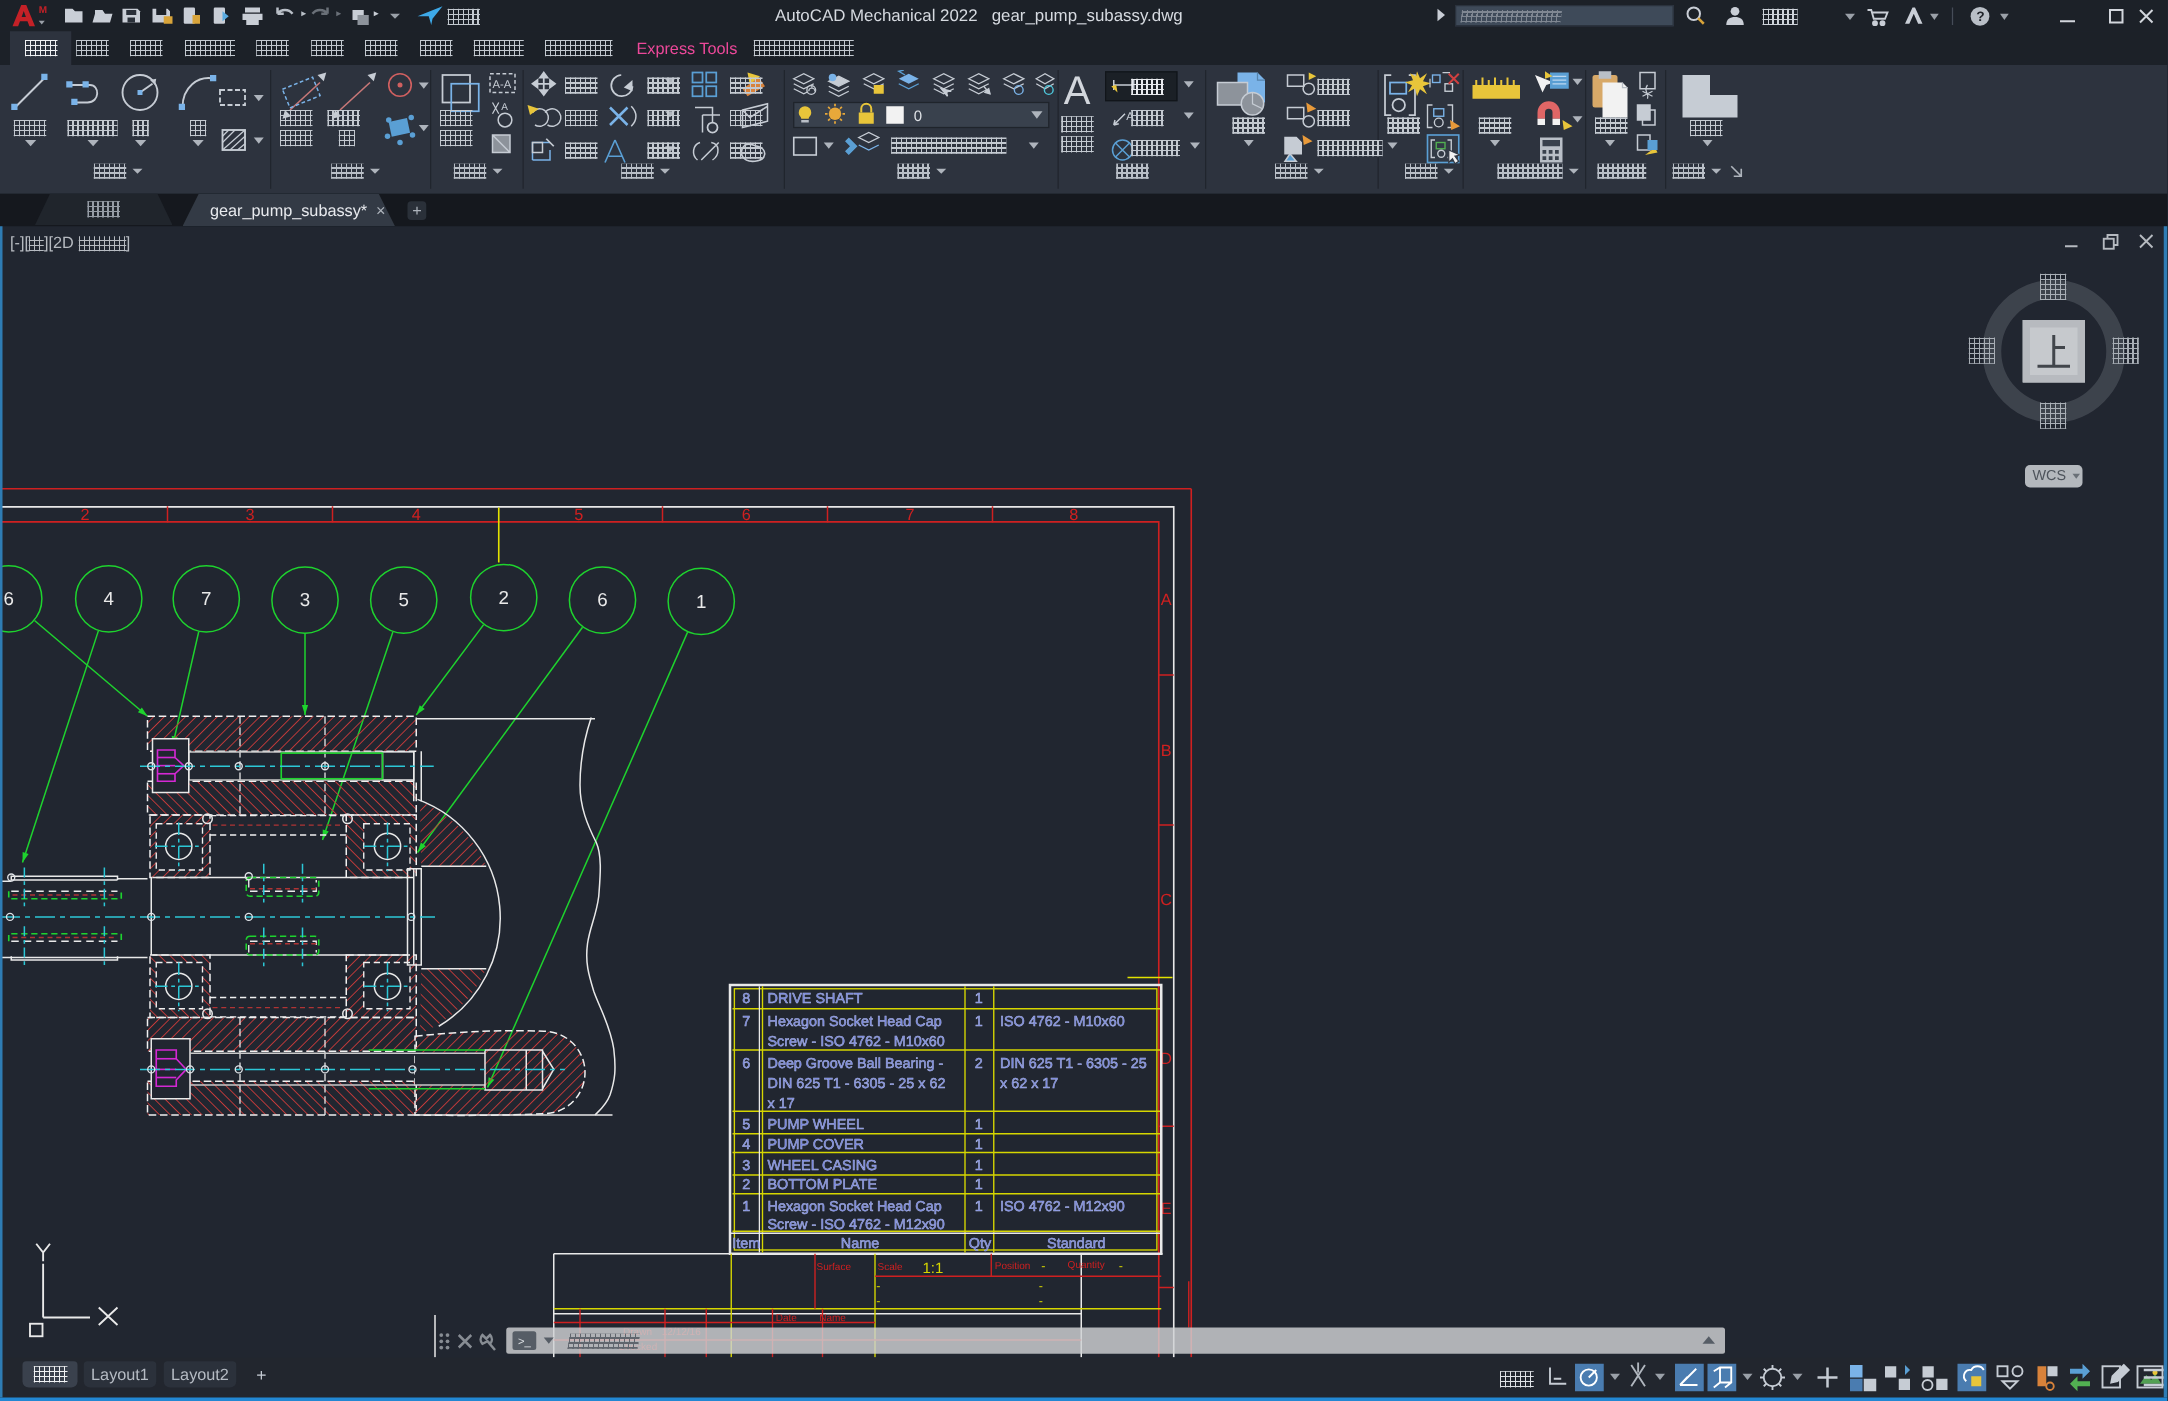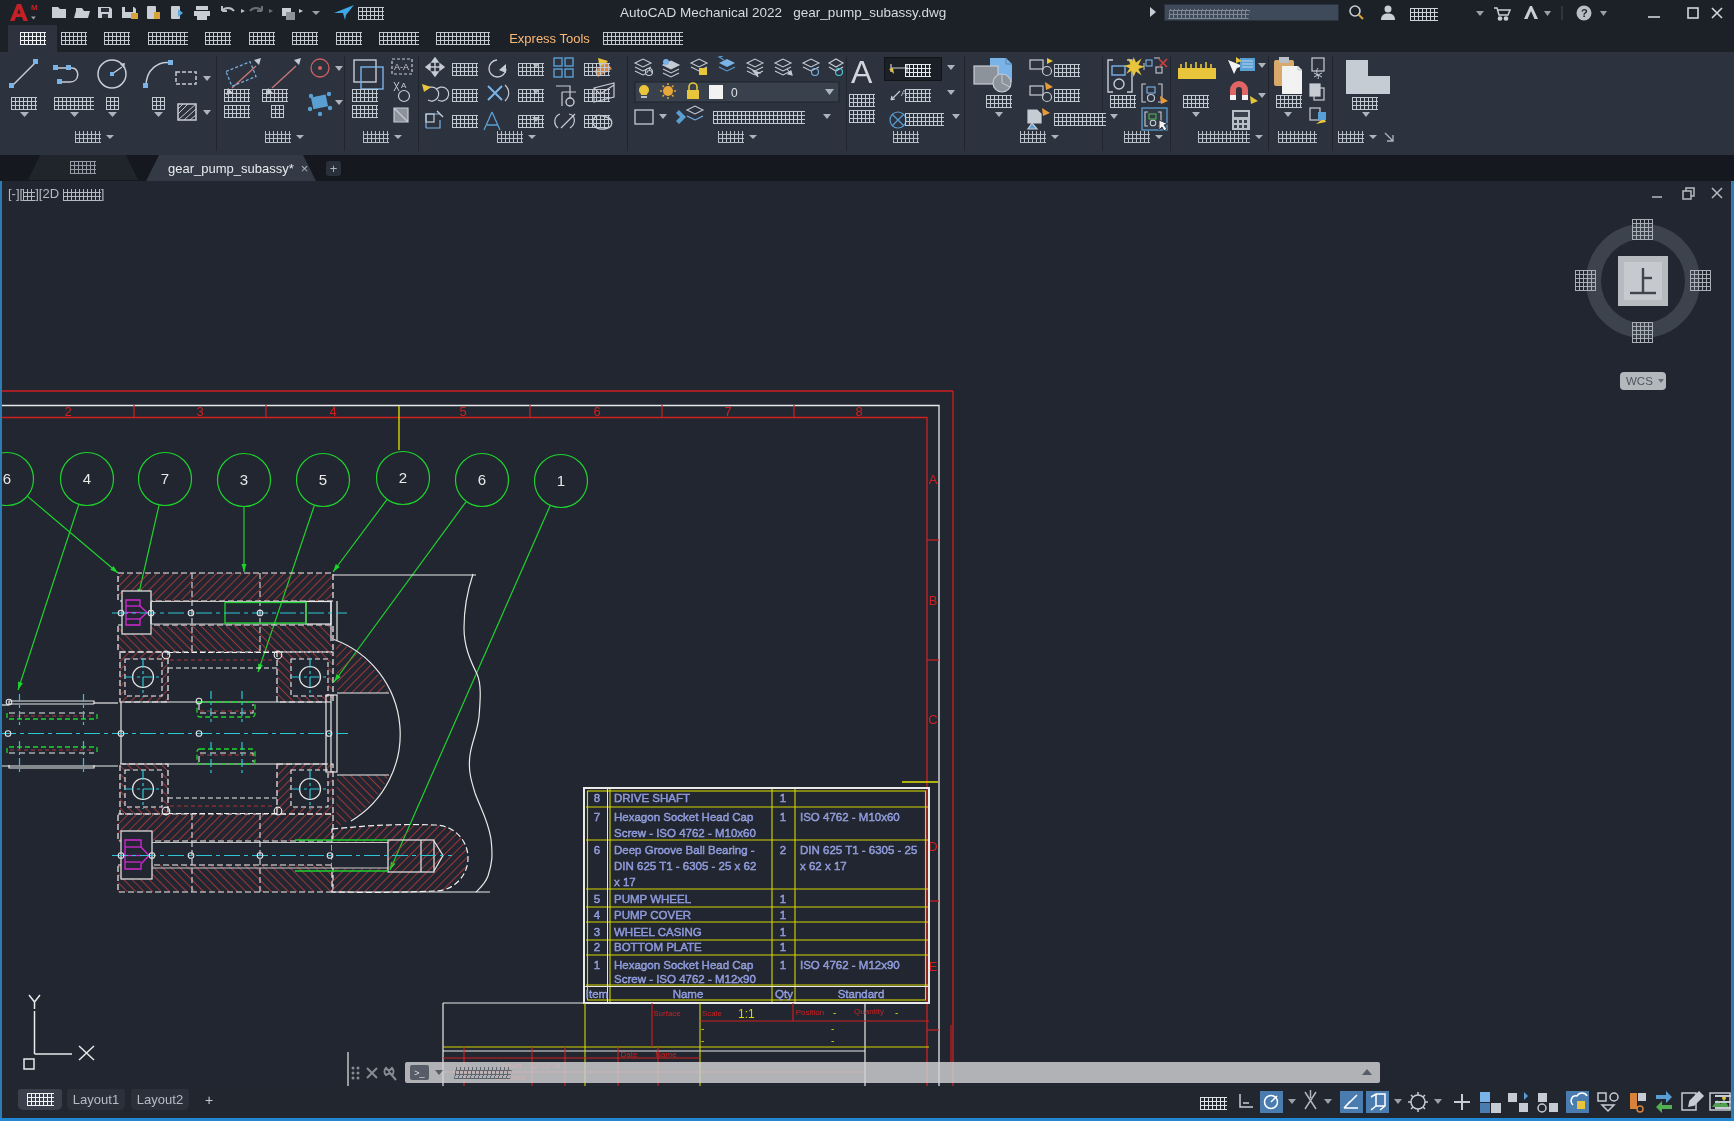--- a/index.html
+++ b/index.html
@@ -3,21 +3,21 @@
 *{margin:0;padding:0;box-sizing:border-box}
 html,body{width:1734px;height:1121px;overflow:hidden;background:#212630;font-family:"Liberation Sans",sans-serif}
 #app{position:relative;width:1734px;height:1121px;background:#212630}
 .abs{position:absolute}
 .k{display:inline-block;vertical-align:middle;
 background:repeating-linear-gradient(90deg,var(--kc,#c3c9d0) 0 1px,transparent 1px 4px),
 repeating-linear-gradient(0deg,var(--kc,#c3c9d0) 0 1px,transparent 1px 4px);}
 
 #titlebar{position:absolute;left:0;top:0;width:1734px;height:25px;background:#1c2128}
 #rtabs{position:absolute;left:0;top:25px;width:1734px;height:27px;background:#1c2128}
-.rtab{position:absolute;top:0;height:27px;display:flex;align-items:center;justify-content:center;color:#fdba74;font-size:13px}
+.rtab{position:absolute;top:0;height:27px;display:flex;align-items:center;justify-content:center;color:#ec4899;font-size:13px}
 #ribbon{position:absolute;left:0;top:52px;width:1734px;height:103px;background:#2d333e}
 .sep{position:absolute;top:4px;height:95px;width:1px;background:#20252d}
 .plabel{position:absolute;top:129px;height:16px;color:#b9bfc7;font-size:12px;display:flex;align-items:center}
 .dar{display:inline-block;width:0;height:0;border-left:4px solid transparent;border-right:4px solid transparent;border-top:4px solid #aeb4bc;margin-left:5px}
 #ftabs{position:absolute;left:0;top:155px;width:1734px;height:26px;background:#15181e}
 
 #statusbar{position:absolute;left:0;top:1086px;width:1734px;height:32px;background:#22262e}
 #bluebottom{position:absolute;left:0;top:1118px;width:1734px;height:3px;background:#2287d3}
 .mtab{position:absolute;top:3px;height:21px;border-radius:3px 3px 5px 5px;display:flex;align-items:center;justify-content:center}
 

